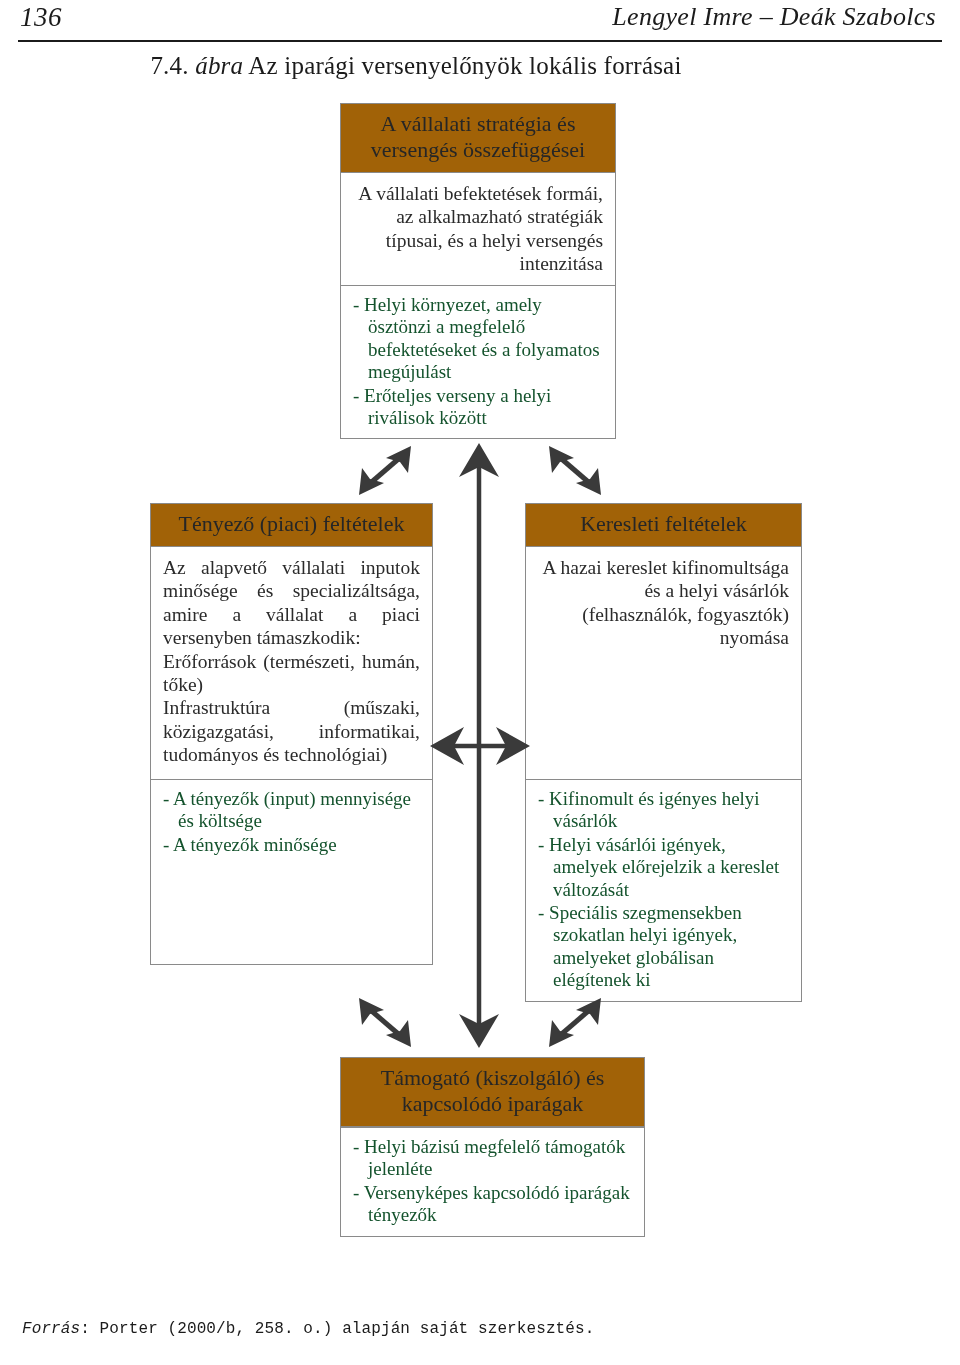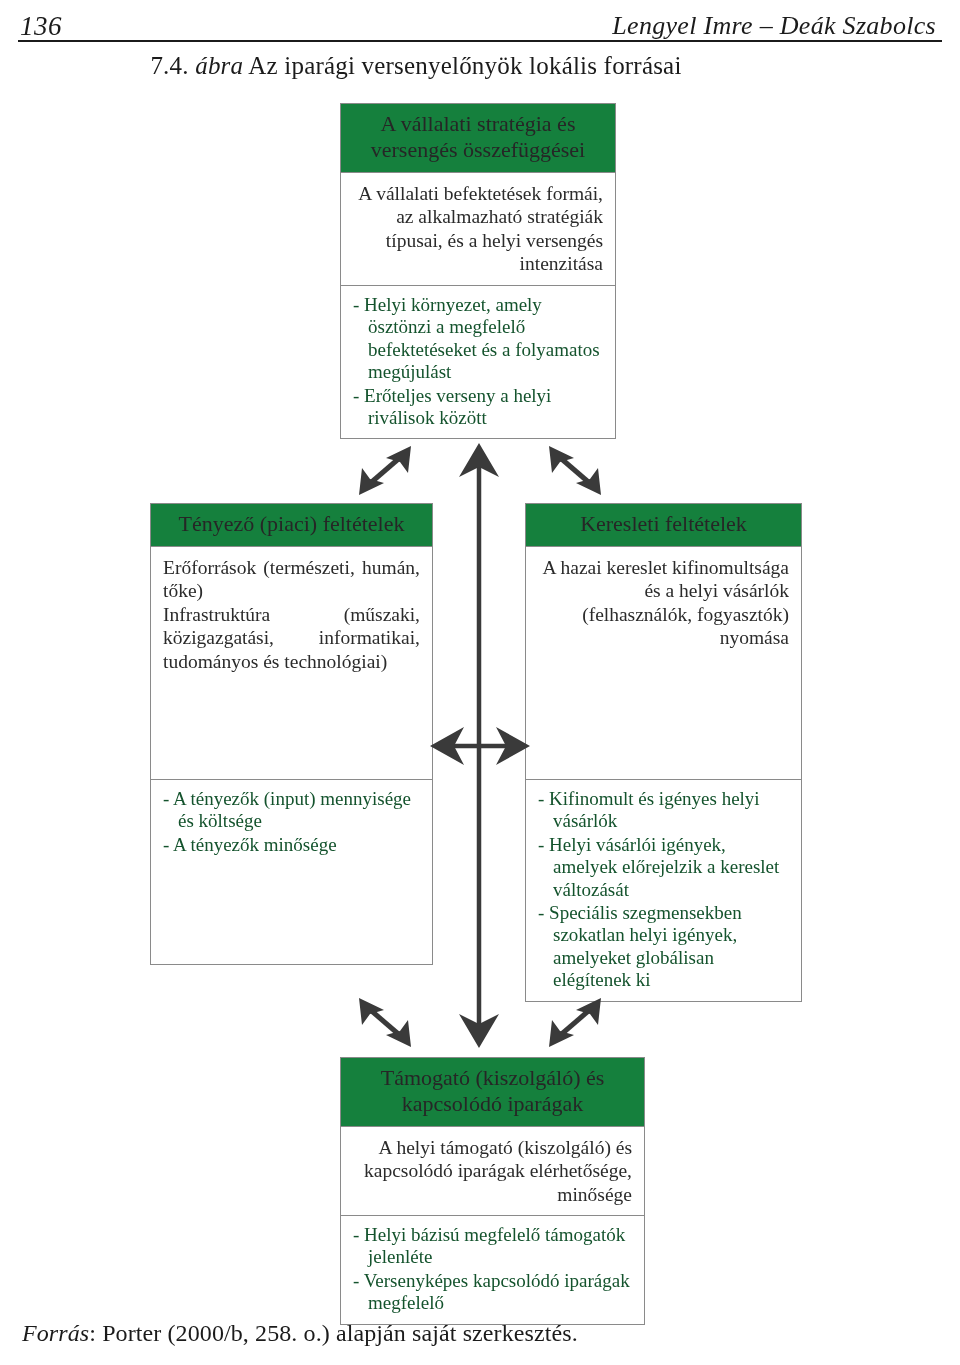--- a/index.html
+++ b/index.html
@@ -14,21 +14,21 @@
     position: relative;
     font-family: "Liberation Serif", "DejaVu Serif", serif;
     color: #1b1b1b;
     overflow: hidden;
   }
 
   
   #running-head {
     position: absolute;
     left: 20px;
-    top: 11px;
+    top: 2px;
     width: 920px;
     height: 40px;
     display: flex;
     align-items: flex-start;
     justify-content: space-between;
   }
   #running-head .folio {
     font-style: italic;
     font-size: 27px;
     letter-spacing: 0.5px;
@@ -64,21 +64,21 @@
 
   
   .dbox {
     position: absolute;
     box-sizing: border-box;
     border: 1.5px solid #8a8a8a;
     background: #ffffff;
   }
   .dbox .dhead {
     box-sizing: border-box;
-    background: #15803d;
+    background: #a16207;
     border-bottom: 1.5px solid #8a8a8a;
     text-align: center;
     font-size: 22px;
     line-height: 1.18;
     color: #262626;
     padding: 7px 6px 9px 6px;
   }
   .dbox .dbody {
     box-sizing: border-box;
     font-size: 19.5px;
@@ -138,23 +138,24 @@
   #arrow-diag-tl    { left: 355px; top: 443px;  width: 60px;  height: 55px; }
   #arrow-diag-tr    { left: 545px; top: 443px;  width: 60px;  height: 55px; }
   #arrow-diag-bl    { left: 355px; top: 995px;  width: 60px;  height: 55px; }
   #arrow-diag-br    { left: 545px; top: 995px;  width: 60px;  height: 55px; }
 
   
   #source-line {
     position: absolute;
     left: 22px;
     top: 1320px;
-    font-size: 24px;
+    font-size: 16px;
     letter-spacing: 0.1px;
     white-space: nowrap;
+    font-family: Liberation Mono, monospace;
   }
   #source-line .src-label { font-style: italic; }
 </style>
 </head>
 <body>
 
 <div id="running-head">
   <span class="folio">136</span>
   <span class="authors">Lengyel Imre – Deák Szabolcs</span>
 </div>
@@ -175,20 +176,21 @@
     <ul>
       <li>Helyi környezet, amely ösztönzi a megfelelő befektetéseket és a folyamatos megújulást</li>
       <li>Erőteljes verseny a helyi riválisok között</li>
     </ul>
   </div>
 </div>
 
 <div class="dbox" id="box-factor">
   <div class="dhead">Tényező (piaci) feltételek</div>
   <div class="dbody">
+    <div>Az alapvető vállalati inputok minősége és specializáltsága, amire a vállalat a piaci versenyben támaszkodik:</div>
     <div>Erőforrások (természeti, humán, tőke)</div>
     <div>Infrastruktúra (műszaki, közigazgatási, informatikai, tudományos és technológiai)</div>
   </div>
   <div class="dlist">
     <ul>
       <li>A tényezők (input) mennyisége és költsége</li>
       <li>A tényezők minősége</li>
     </ul>
   </div>
 </div>
@@ -202,27 +204,24 @@
     <ul>
       <li>Kifinomult és igényes helyi vásárlók</li>
       <li>Helyi vásárlói igények, amelyek előrejelzik a kereslet változását</li>
       <li>Speciális szegmensekben szokatlan helyi igények, amelyeket globálisan elégítenek ki</li>
     </ul>
   </div>
 </div>
 
 <div class="dbox" id="box-support">
   <div class="dhead">Támogató (kiszolgáló) és kapcsolódó iparágak</div>
-  <div class="dbody just-last-left">
-    <div>A helyi támogató (kiszolgáló) és kapcsolódó iparágak elérhetősége, minősége</div>
-  </div>
   <div class="dlist">
     <ul>
       <li>Helyi bázisú megfelelő támogatók jelenléte</li>
-      <li>Versenyképes kapcsolódó iparágak megfelelő</li>
+      <li>Versenyképes kapcsolódó iparágak tényezők</li>
     </ul>
   </div>
 </div>
 
 <svg class="arrow-svg" id="arrow-vertical" viewBox="0 0 48 605">
   <line x1="24" y1="14" x2="24" y2="591" stroke="#3a3a3a" stroke-width="4.5"></line>
   <path d="M24 0 L44 34 L24 24 L4 34 Z" fill="#3a3a3a"></path>
   <path d="M24 605 L4 571 L24 581 L44 571 Z" fill="#3a3a3a"></path>
 </svg>
 

